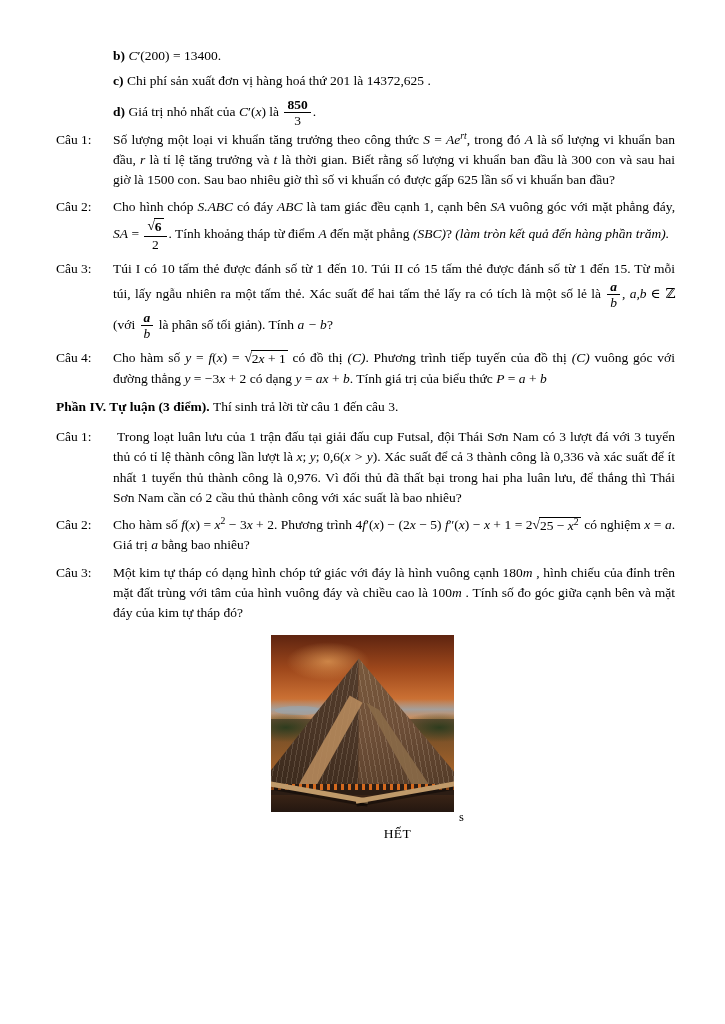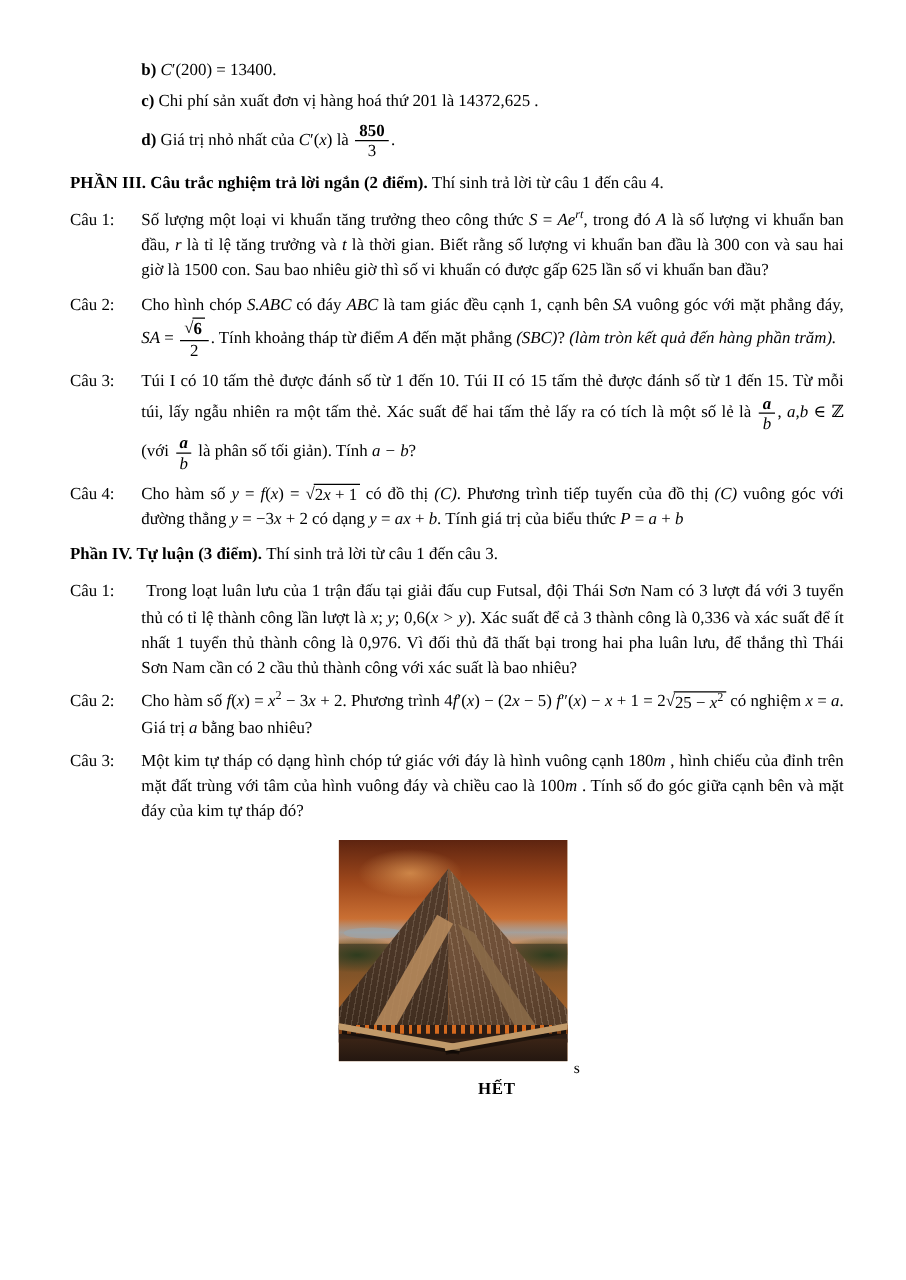--- a/index.html
+++ b/index.html
@@ -63,32 +63,31 @@
   .base-band{position:absolute;left:-4%;right:-4%;top:84%;height:8%;background:var(--base);}
   .base-band::before{content:"";position:absolute;left:0;right:0;top:0;height:45%;
     background:repeating-linear-gradient(90deg,var(--tick_orange) 0 3px,rgba(0,0,0,0) 3px 7px);}
   .apron{position:absolute;left:0;right:0;top:90%;bottom:0;
     background:linear-gradient(180deg,#3a2416,#241710);}
   .walk-l{position:absolute;width:62%;height:5px;background:var(--walkway);
     top:87%;left:-8%;transform:rotate(10deg);box-shadow:0 3px 0 rgba(0,0,0,.4);}
   .walk-r{position:absolute;width:62%;height:5px;background:var(--walkway);
     top:87%;right:-8%;transform:rotate(-10deg);box-shadow:0 3px 0 rgba(0,0,0,.4);}
   .s-mark{position:absolute;left:403px;top:173px;font-size:12.5px;}
-  .het{margin-top:12px;text-align:center;font-weight:bold;position:relative;left:32px;letter-spacing:.5px;}
+  .het{margin-top:12px;text-align:center;font-weight:normal;position:relative;left:32px;letter-spacing:.5px;}
 </style>
 </head>
 <body>
 
 <div class="page">
 
   <div class="sub-item"><span class="bd">b) </span><span class="it">C</span><span>′(200) = 13400.</span></div>
   <div class="sub-item"><span class="bd">c) </span><span>Chi phí sản xuất đơn vị hàng hoá thứ 201 là 14372,625&nbsp;.</span></div>
   <div class="sub-item tall"><span class="bd">d) </span><span>Giá trị nhỏ nhất của </span><span class="it">C</span><span>′(</span><span class="it">x</span><span>) là </span><span class="frac"><span class="num"><span>850</span></span><span class="den"><span>3</span></span></span><span>.</span></div>
 
-  <div class="section-header"><span class="bd">PHẦN III. Câu trắc nghiệm trả lời ngắn (2 điểm). </span><span>Thí sinh trả lời từ câu 1 đến câu 4.</span></div>
 
   <div class="question">
     <div class="q-label">Câu 1:</div>
     <div class="q-body"><span>Số lượng một loại vi khuẩn tăng trưởng theo công thức </span><span class="it">S</span><span> = </span><span class="it">Ae</span><span class="it sup">rt</span><span>, trong đó </span><span class="it">A</span><span> là số lượng vi khuẩn ban đầu, </span><span class="it">r</span><span> là tỉ lệ tăng trưởng và </span><span class="it">t</span><span> là thời gian. Biết rằng số lượng vi khuẩn ban đầu là 300 con và sau hai giờ là 1500 con. Sau bao nhiêu giờ thì số vi khuẩn có được gấp 625 lần số vi khuẩn ban đầu?</span></div>
   </div>
   <div class="question">
     <div class="q-label">Câu 2:</div>
     <div class="q-body"><span>Cho hình chóp </span><span class="it">S.ABC</span><span> có đáy </span><span class="it">ABC</span><span> là tam giác đều cạnh 1, cạnh bên </span><span class="it">SA</span><span> vuông góc với mặt phẳng đáy, </span><span class="it">SA</span><span> = </span><span class="frac"><span class="num"><span class="sqrt">
               <span class="radical">√</span>
               <span class="radicand"><span>6</span></span>

